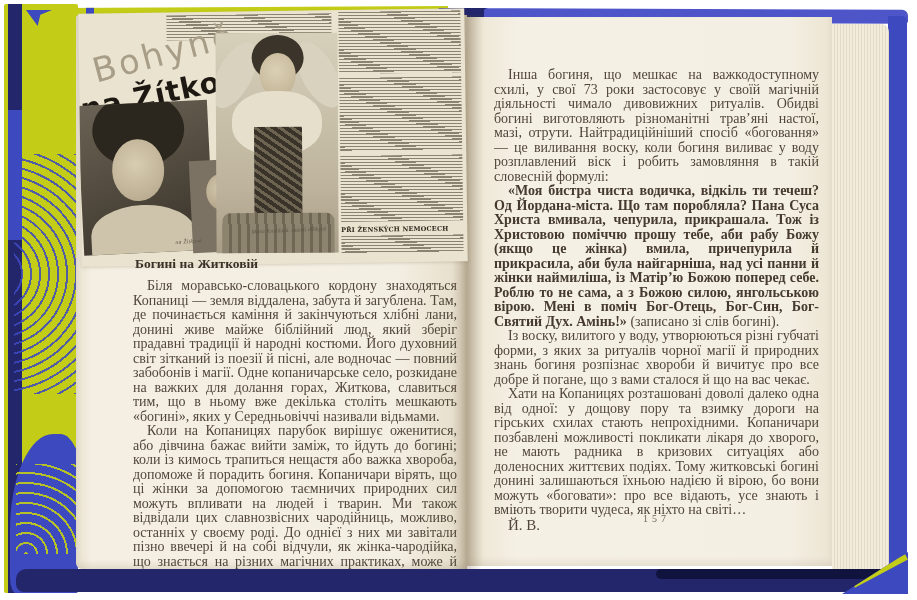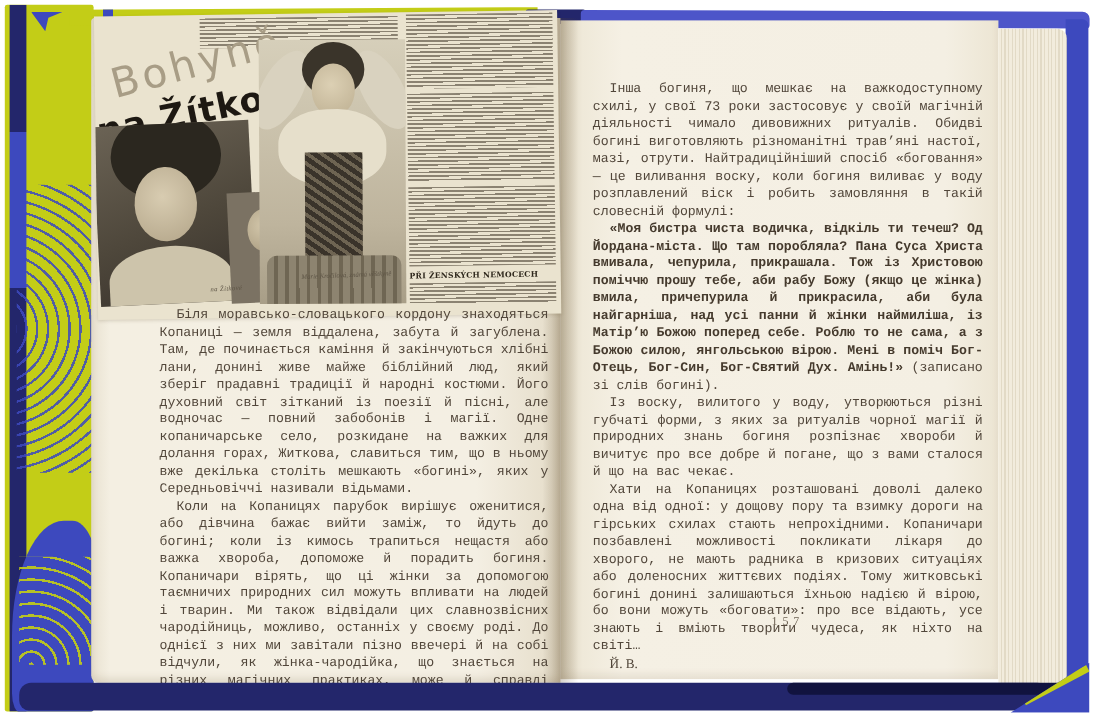--- a/index.html
+++ b/index.html
@@ -79,24 +79,24 @@
       background:repeating-linear-gradient(90deg,#8d8470 0 6px,#6f6653 6px 9px);border-radius:8px 8px 0 0;}
   .clip-caption-left{position:absolute;left:94px;top:226px;transform:rotate(-2.5deg);
       font-size:5.6px;font-style:italic;color:#5d5445;letter-spacing:.3px;}
   .clip-caption-right{position:absolute;left:170px;top:216px;width:86px;transform:rotate(-1.5deg);
       font-size:5.6px;font-style:italic;line-height:7px;color:#5d5445;}
 
   
   .lp-text{position:absolute;left:133px;top:256px;width:324px;color:#51463a;}
   .rp-text{position:absolute;left:494px;top:68px;width:325px;color:#51463a;}
   .book-heading{font-size:13.5px;font-weight:700;color:#3a3128;margin:0 0 7px 2px;}
-  .para{font-size:11px;line-height:14.5px;text-align:justify;text-indent:14px;margin:0;font-family:Liberation Mono, monospace;}
+  .para{font-size:14px;line-height:14.5px;text-align:justify;text-indent:14px;margin:0;}
   .para.quote{font-weight:700;color:#453a2d;}
   .para .tail{font-weight:400;color:#51463a;}
-  .signature{font-size:11px;line-height:14.5px;text-indent:14px;margin:0;}
+  .signature{font-size:15px;line-height:14.5px;text-indent:14px;margin:0;}
   .folio{position:absolute;width:324px;text-align:center;font-size:10px;letter-spacing:4px;color:#6d6253;}
   .folio-left{left:133px;top:541px;}
   .folio-right{left:494px;top:513px;width:325px;}
 </style>
 </head>
 <body>
 
 <div class="scene">
 
   <div class="cover-left">
@@ -146,20 +146,21 @@
     <div class="clip-column">
       <div class="fake-text block" style="height:62px;"></div>
       <div class="fake-text block" style="height:74px;"></div>
       <div class="fake-text block" style="height:66px;"></div>
       <div class="clip-bold">PŘI ŽENSKÝCH NEMOCECH</div>
       <div class="fake-text block" style="height:18px;"></div>
     </div>
   </div>
 
   <div class="lp-text">
+    <h2 class="book-heading">Богині на Житковій</h2>
     <p class="para">Біля моравсько-словацького кордону знаходяться Копаниці — земля віддалена, забута й загублена. Там, де починається каміння й закінчуються хлібні лани, донині живе майже біблійний люд, який зберіг прадавні традиції й народні костюми. Його духовний світ зітканий із поезії й пісні, але водночас — повний забобонів і магії. Одне копаничарське село, розкидане на важких для долання горах, Житкова, славиться тим, що в ньому вже декілька століть мешкають «богині», яких у Середньовіччі називали відьмами.</p>
     <p class="para">Коли на Копаницях парубок вирішує оженитися, або дівчина бажає вийти заміж, то йдуть до богині; коли із кимось трапиться нещастя або важка хвороба, допоможе й порадить богиня. Копаничари вірять, що ці жінки за допомогою таємничих природних сил можуть впливати на людей і тварин. Ми також відвідали цих славнозвісних чародійниць, можливо, останніх у своєму роді. До однієї з них ми завітали пізно ввечері й на собі відчули, як жінка-чародійка, що знається на різних магічних практиках, може й справді викликати в людей трепет.</p>
   </div>
 
   <div class="rp-text">
     <p class="para">Інша богиня, що мешкає на важкодоступному схилі, у свої 73 роки застосовує у своїй магічній діяльності чимало дивовижних ритуалів. Обидві богині виготовляють різноманітні трав’яні настої, мазі, отрути. Найтрадиційніший спосіб «боговання» — це виливання воску, коли богиня виливає у воду розплавлений віск і робить замовляння в такій словесній формулі:</p>
     <p class="para quote"><span>«Моя бистра чиста водичка, відкіль ти течеш? Од Йордана-міста. Що там поробляла? Пана Суса Христа вмивала, чепурила, прикрашала. Тож із Христовою поміччю прошу тебе, аби рабу Божу (якщо це жінка) вмила, причепурила й прикрасила, аби була найгарніша, над усі панни й жінки наймиліша, із Матір’ю Божою поперед себе. Роблю то не сама, а з Божою силою, янгольською вірою. Мені в поміч Бог-Отець, Бог-Син, Бог-Святий Дух. Амінь!»</span><span class="tail"> (записано зі слів богині).</span></p>
     <p class="para">Із воску, вилитого у воду, утворюються різні губчаті форми, з яких за ритуалів чорної магії й природних знань богиня розпізнає хвороби й вичитує про все добре й погане, що з вами сталося й що на вас чекає.</p>
     <p class="para">Хати на Копаницях розташовані доволі далеко одна від одної: у дощову пору та взимку дороги на гірських схилах стають непрохідними. Копаничари позбавлені можливості покликати лікаря до хворого, не мають радника в кризових ситуаціях або доленосних життєвих подіях. Тому житковські богині донині залишаються їхньою надією й вірою, бо вони можуть «боговати»: про все відають, усе знають і вміють творити чудеса, як ніхто на світі…</p>
     <p class="signature">Й. В.</p>

